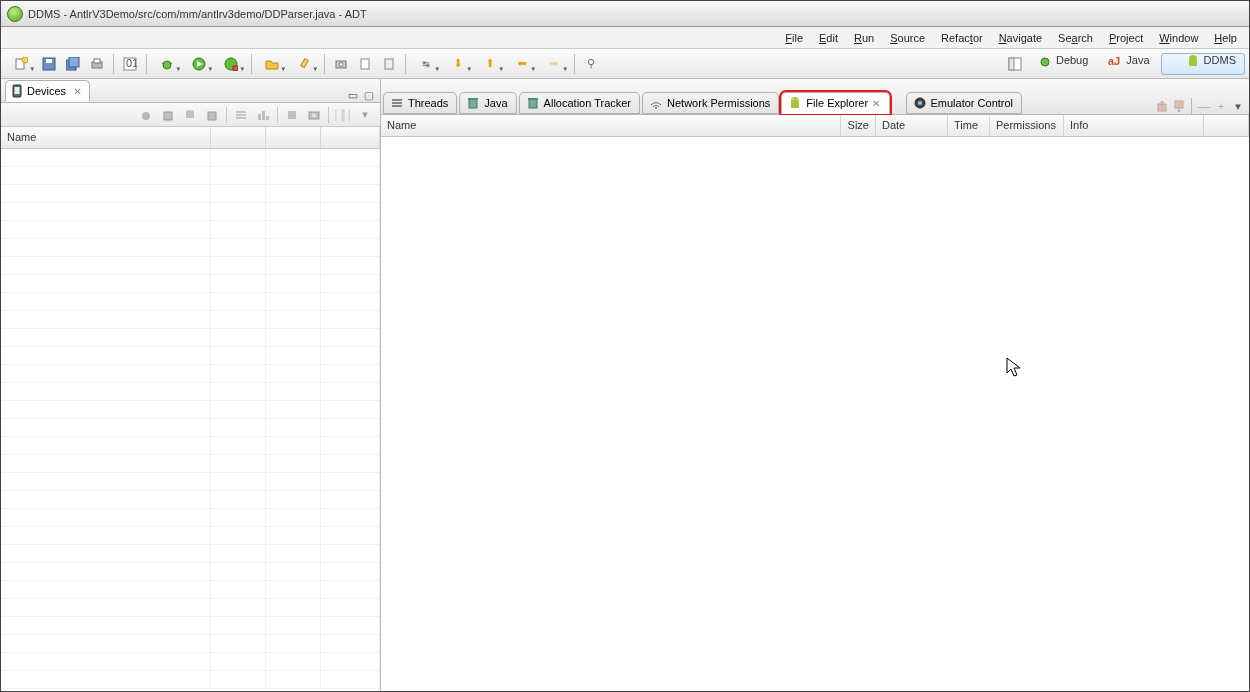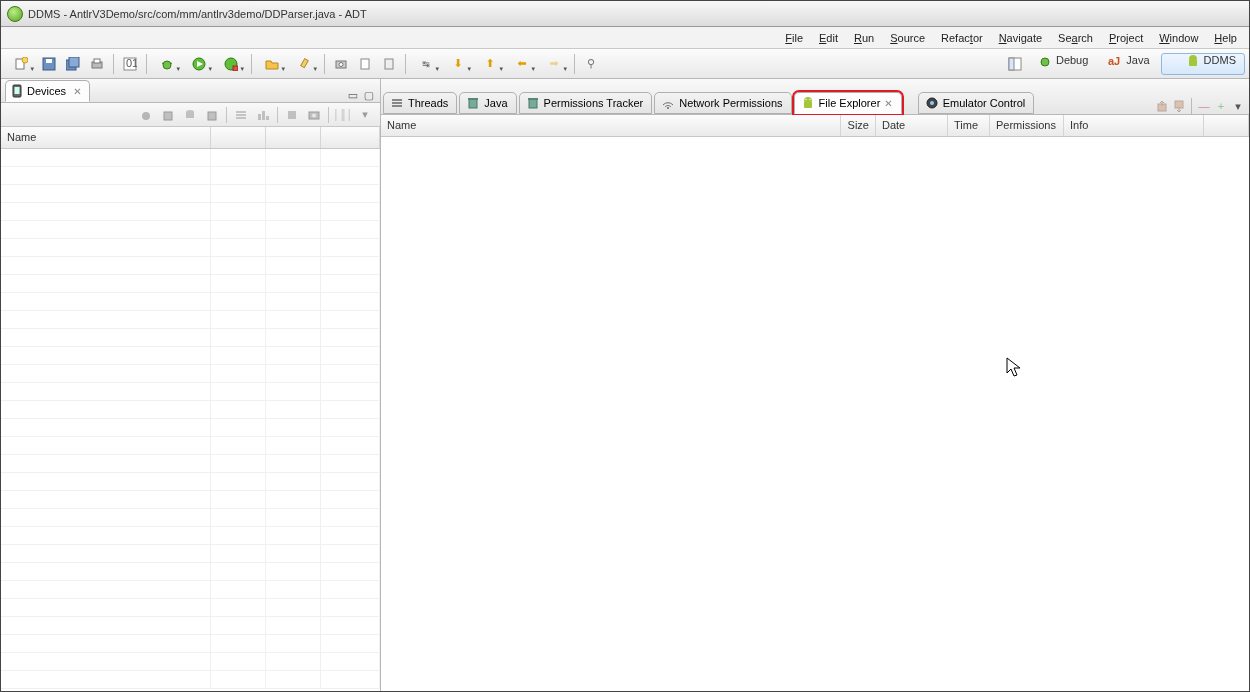--- a/index.html
+++ b/index.html
@@ -514,21 +514,21 @@
             </span>
           <span>Java</span>
         </div>
         <div class="rtab inactive">
           <span class="tab-ico">
               <svg width="12" height="14">
                 <rect x="2" y="3" width="8" height="9" fill="#7a9" stroke="#476"></rect>
                 <rect x="1" y="2" width="10" height="2" fill="#587"></rect>
               </svg>
             </span>
-          <span>Permissions Tracker</span>
+          <span>Allocation Tracker</span>
         </div>
         <div class="rtab inactive">
           <span class="tab-ico">
               <svg width="14" height="14">
                 <path d="M2 9c3-3 7-3 10 0" stroke="#666" fill="none"></path>
                 <path d="M4 11c2-2 4-2 6 0" stroke="#666" fill="none"></path>
                 <circle cx="7" cy="12" r="1" fill="#666"></circle>
               </svg>
             </span>
           <span>Network Permissions</span>

